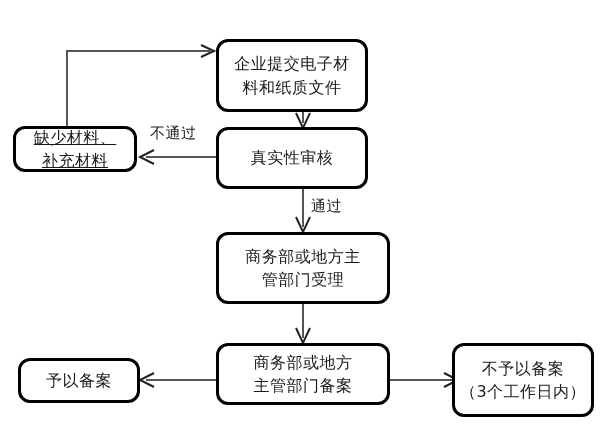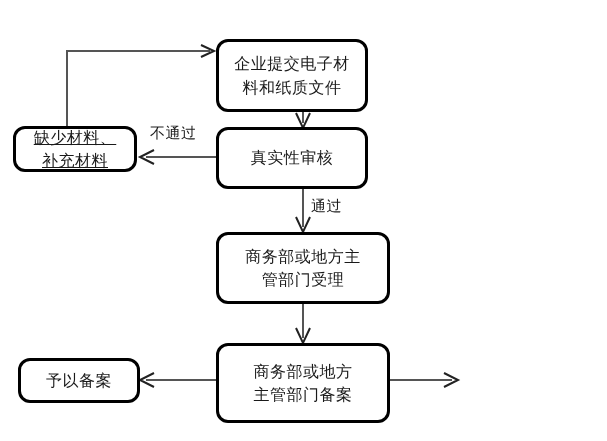--- a/index.html
+++ b/index.html
@@ -103,29 +103,33 @@
 
   <div class="node" style="left:216px; top:127px; width:152px; height:62px;">
     <span>真实性审核</span>
   </div>
 
   <div class="node" style="left:216px; top:232px; width:174px; height:72px;">
     <span>商务部或地方主
 管部门受理</span>
   </div>
 
-  <div class="node" style="left:216px; top:343px; width:174px; height:80px;">
+  <div class="node" style="left:216px; top:343px; width:174px; height:62px;">
     <span>商务部或地方
 主管部门备案</span>
   </div>
 
   <div class="node" style="left:18px; top:358px; width:122px; height:45px;justify-content:center;">
     <span>予以备案</span>
   </div>
 
+  <div class="node" style="left:452px; top:343px; width:142px; height:74px;">
+    <span>不予以备案
+（3个工作日内）</span>
+  </div>
 
   <div class="edge-label" style="left:150px; top:124px;">
     <span>不通过</span>
   </div>
 
   <div class="edge-label" style="left:311px; top:197px;">
     <span>通过</span>
   </div>
 
 </div>

